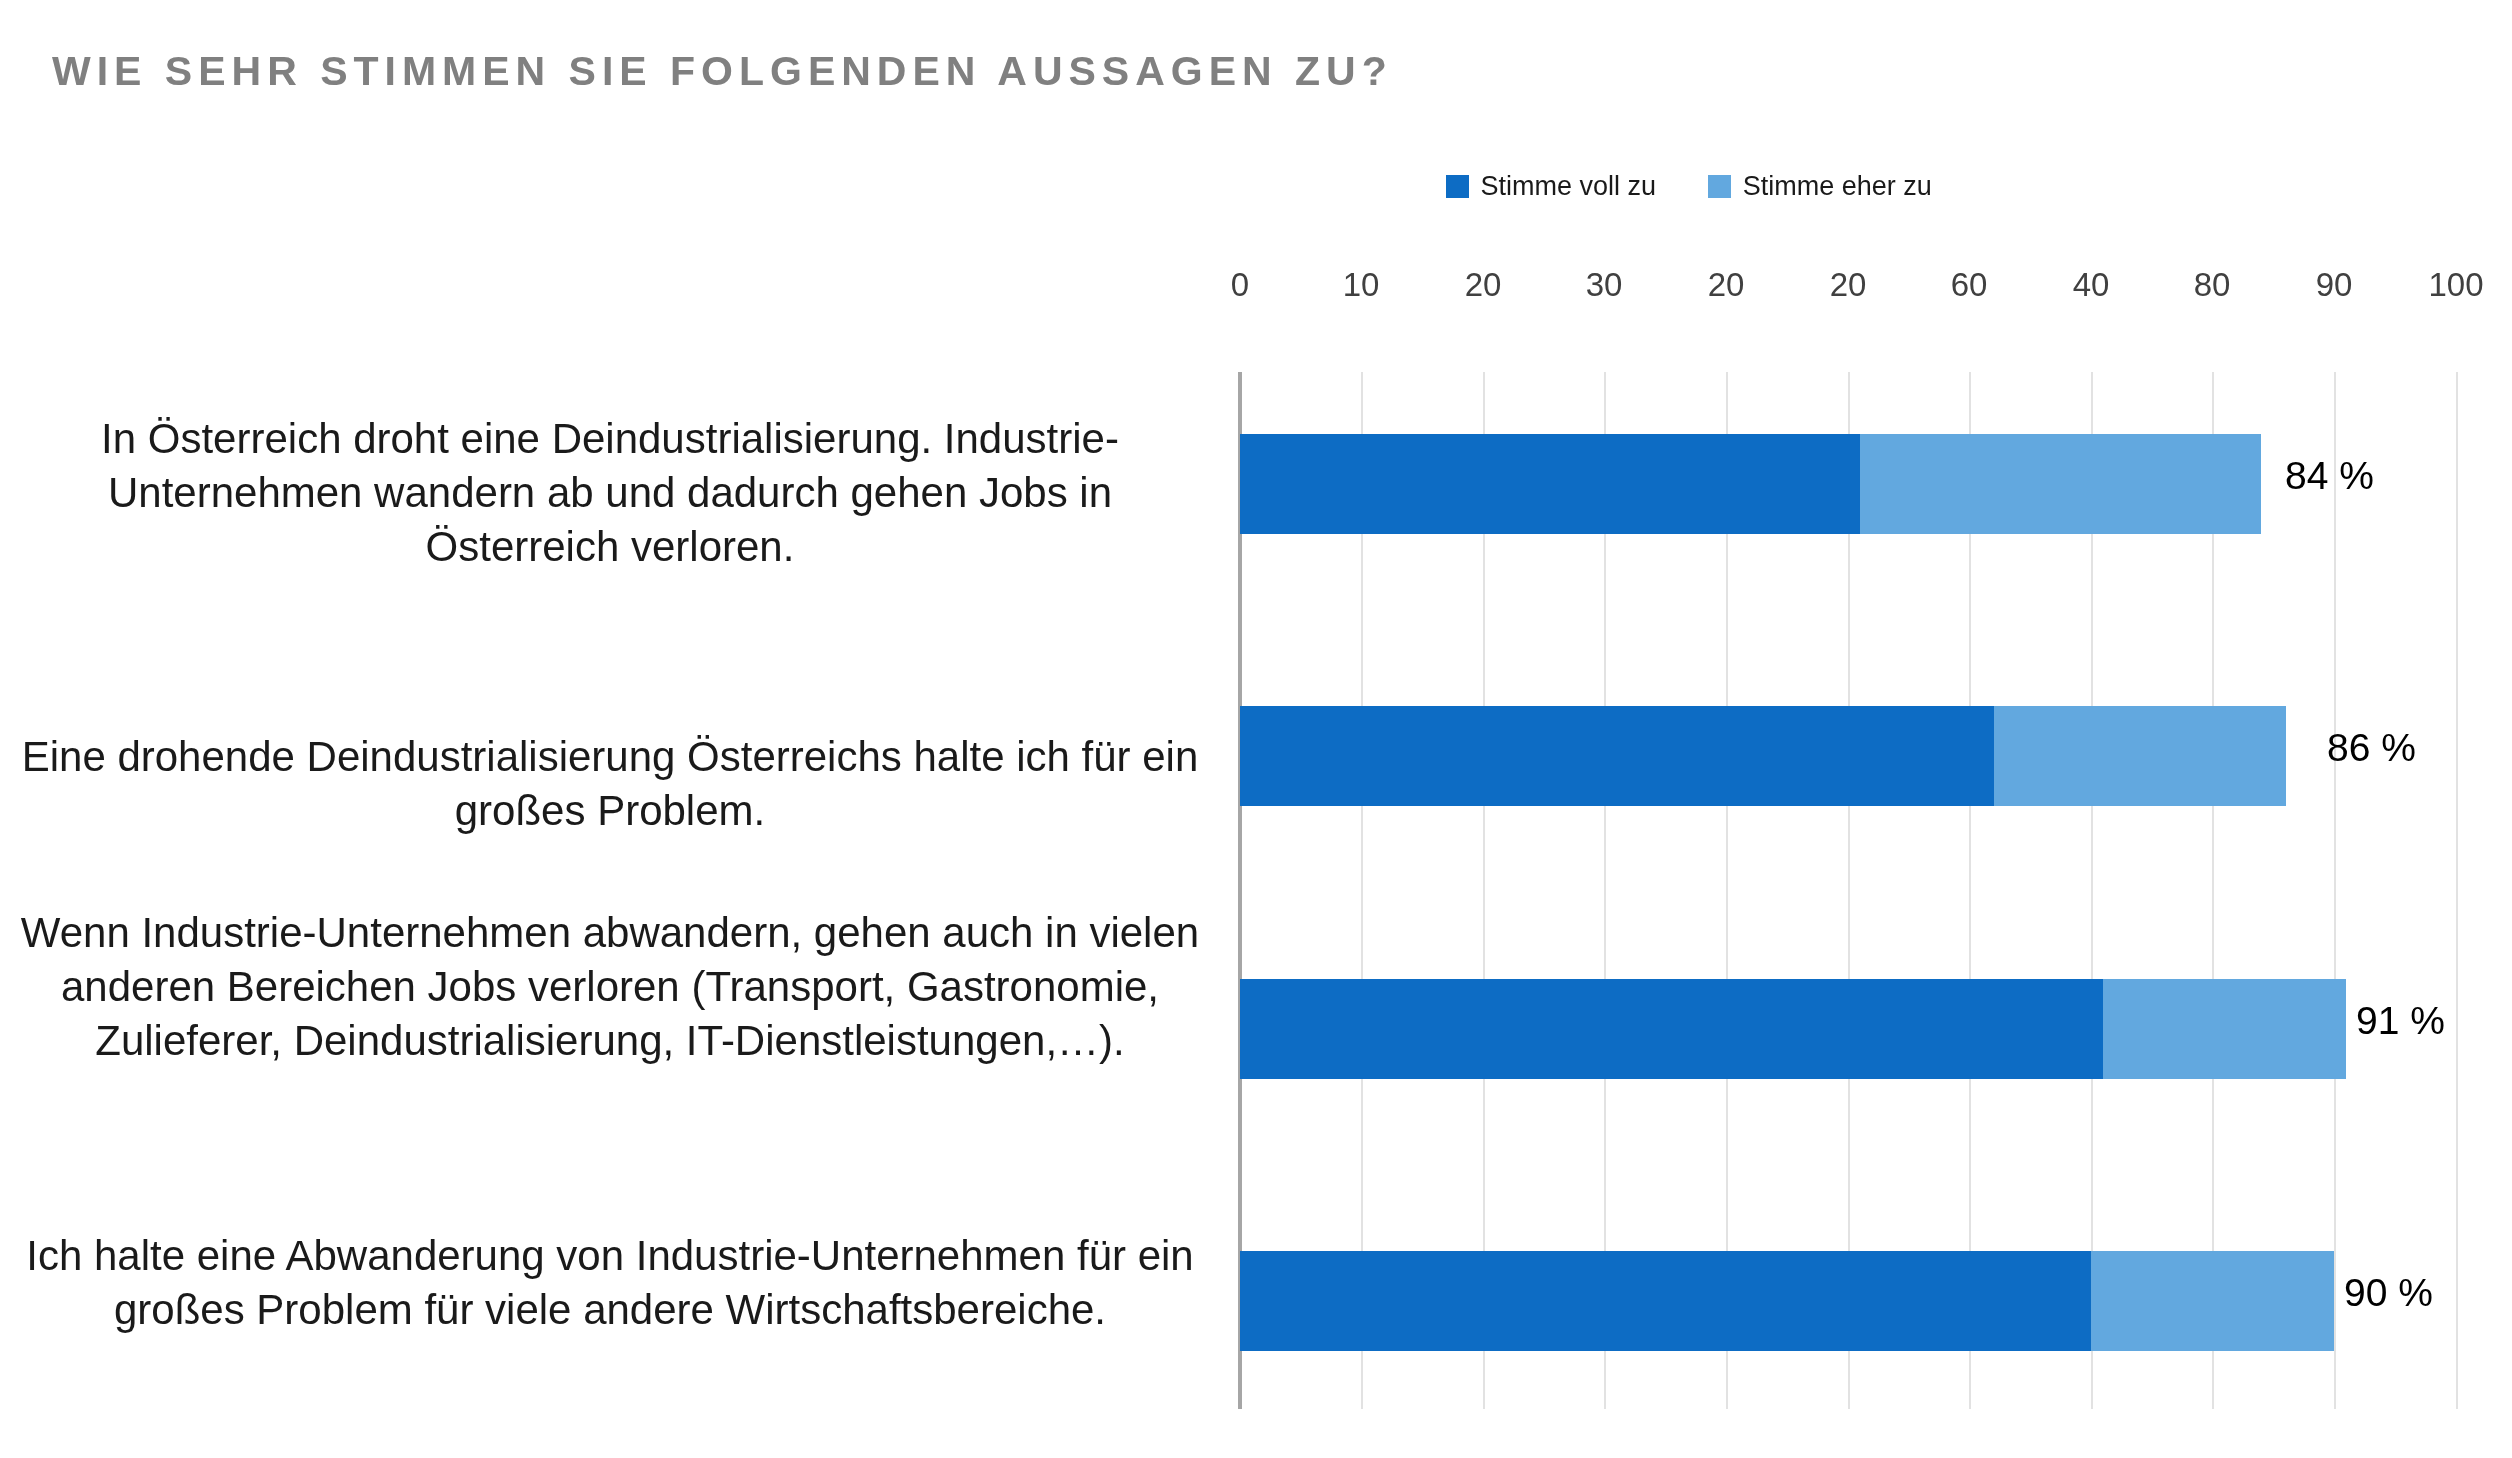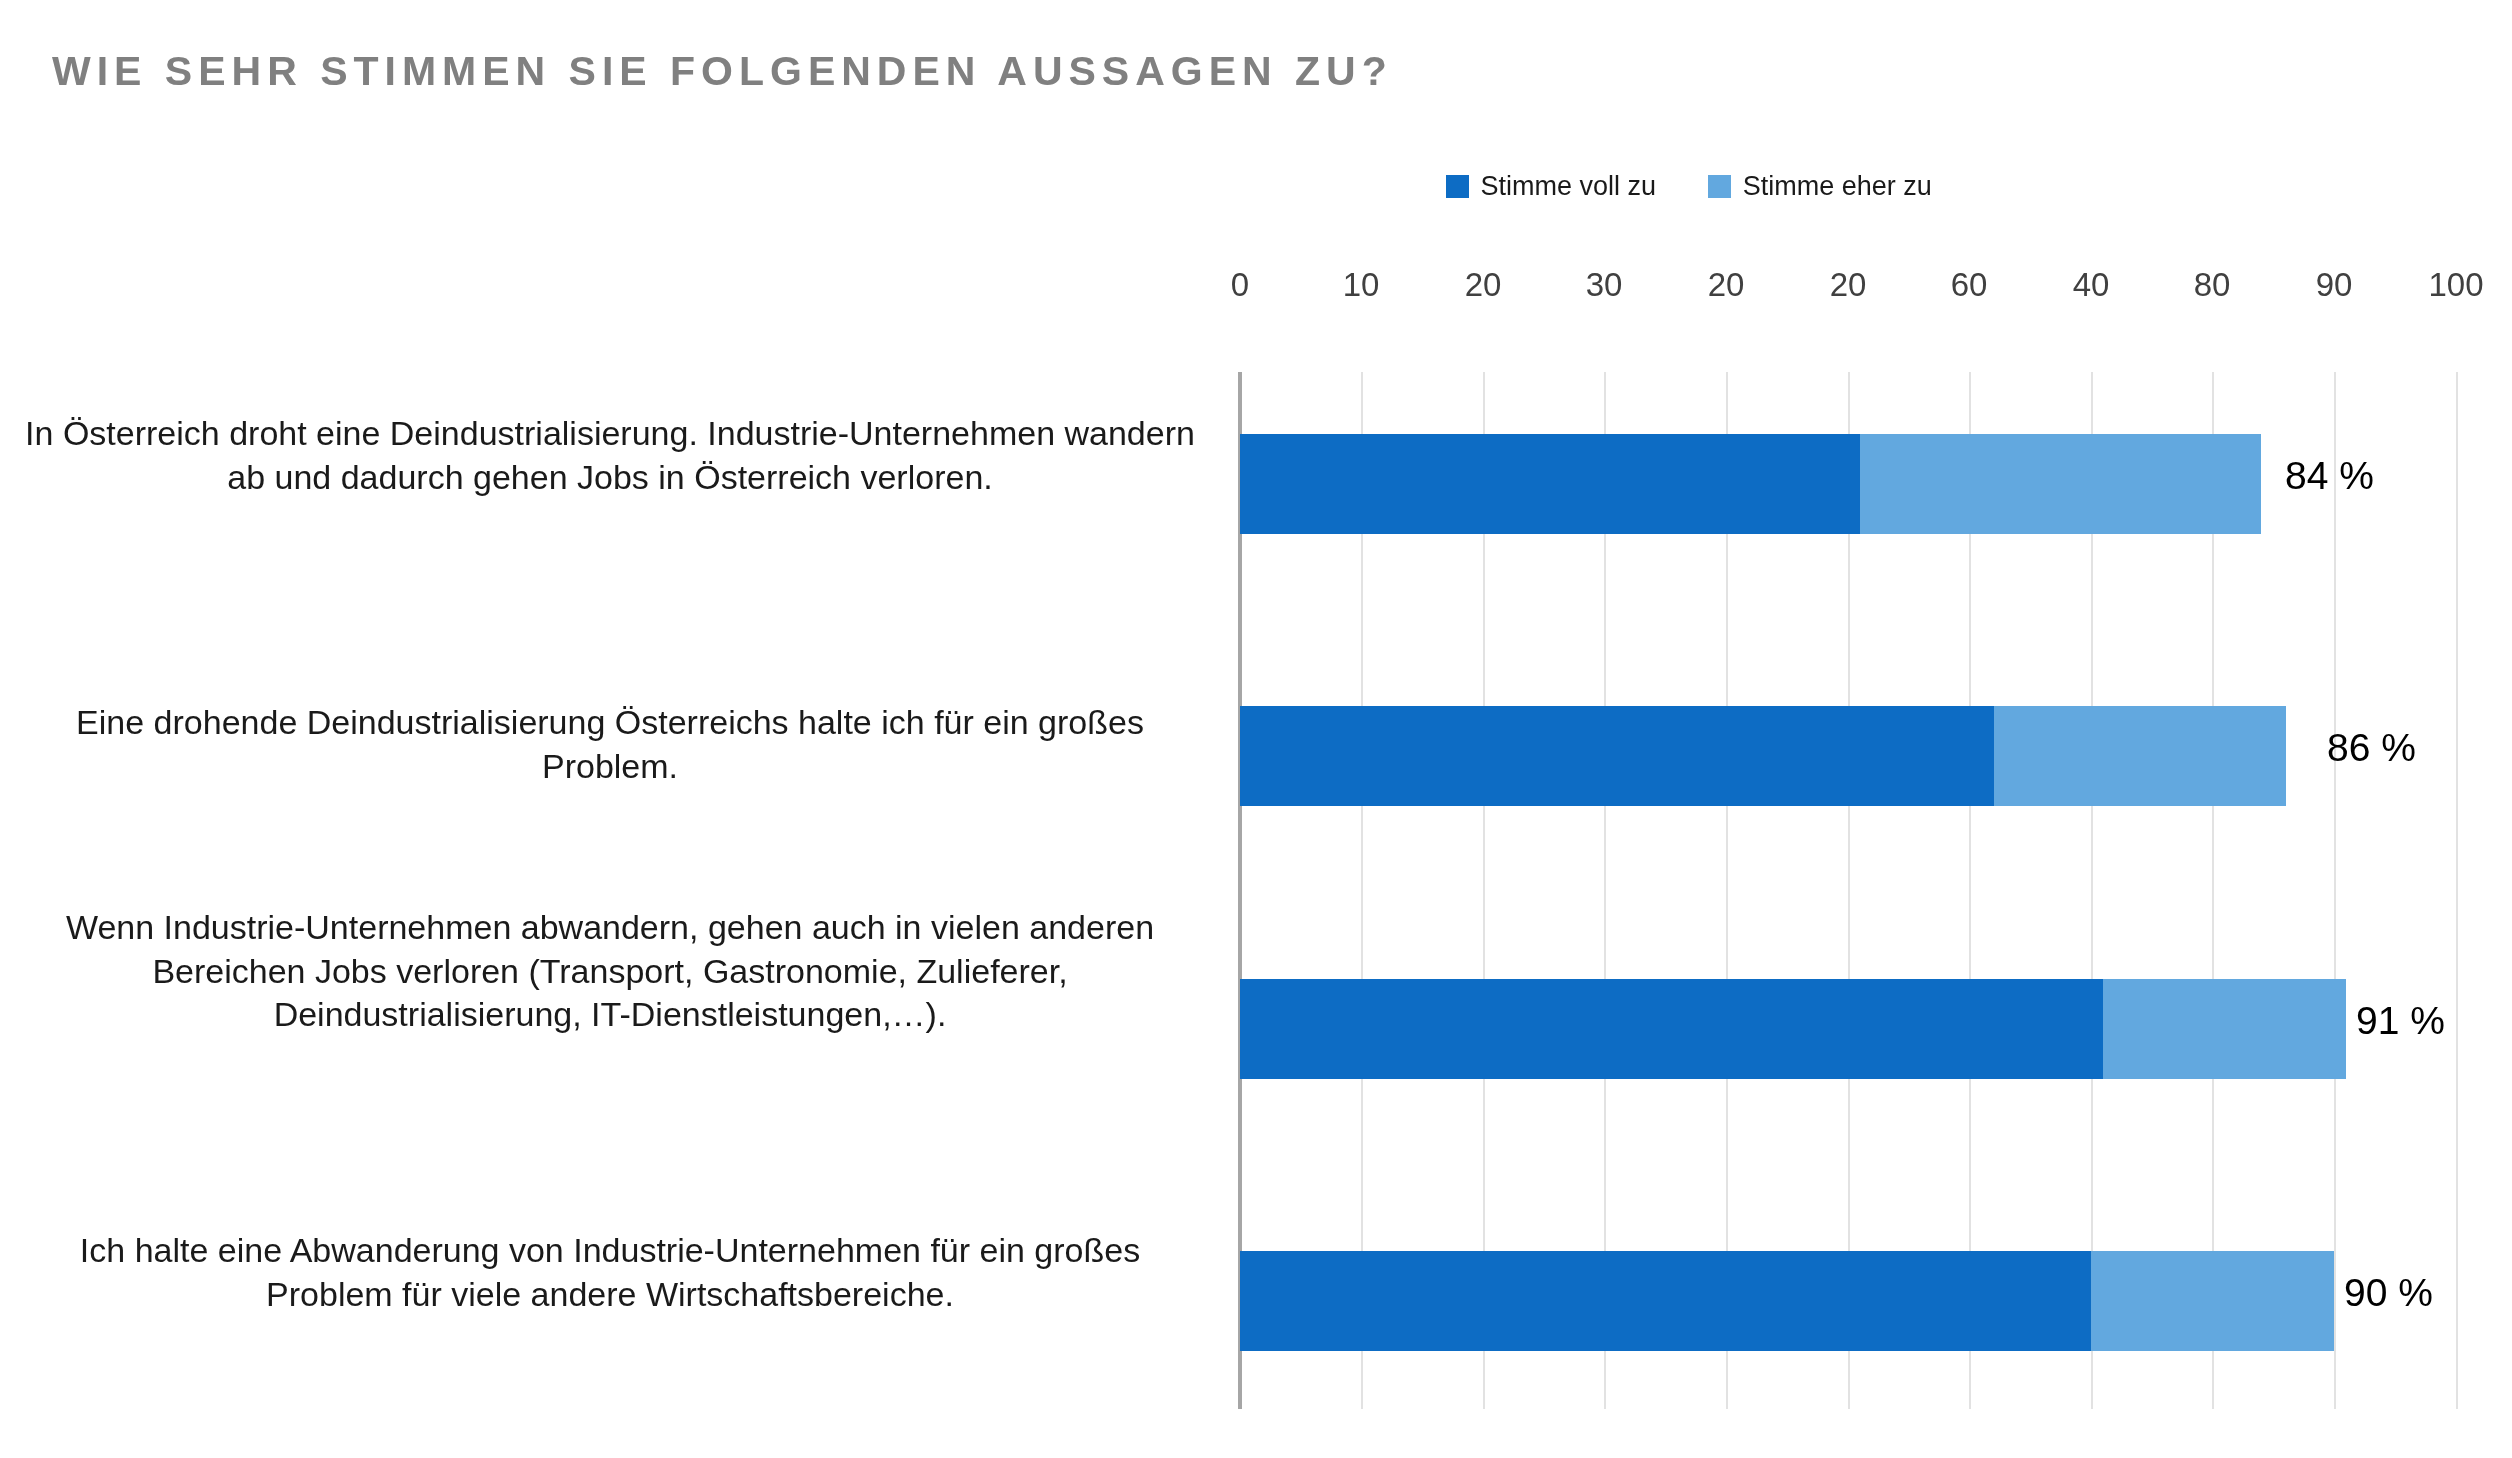--- a/index.html
+++ b/index.html
@@ -89,21 +89,21 @@
   .row {
     position: absolute;
     left: 0;
     width: 2512px;
   }
   .row-label {
     position: absolute;
     left: 20px;
     width: 1180px;
     text-align: center;
-    font-size: 34px;
+    font-size: 42px;
     line-height: 1.28;
     color: #1a1a1a;
   }
   .bar-track {
     position: absolute;
     left: 1240px;
     height: 100px;
     display: flex;
   }
   .seg {
@@ -163,21 +163,21 @@
   <div class="row" style="top:419px">
     <div class="row-label" style="top:-6.6px">In Österreich droht eine Deindustrialisierung. Industrie-Unternehmen wandern ab und dadurch gehen Jobs in Österreich verloren.</div>
     <div class="bar-track" style="top:14.6px; width:1022px">
       <div class="seg" style="width:620px; background:#0d6cc4"></div>
       <div class="seg" style="width:401px; background:#62a8df"></div>
     </div>
     <div class="row-value" style="left:2285px; top:35px">84 %</div>
   </div>
 
   <div class="row" style="top:691px">
-    <div class="row-label" style="top:10px">Eine drohende Deindustrialisierung Österreichs halte ich für ein großes Problem.</div>
+    <div class="row-label" style="top:39px">Eine drohende Deindustrialisierung Österreichs halte ich für ein großes Problem.</div>
     <div class="bar-track" style="top:14.6px; width:1046px">
       <div class="seg" style="width:754px; background:#0d6cc4"></div>
       <div class="seg" style="width:292px; background:#62a8df"></div>
     </div>
     <div class="row-value" style="left:2327px; top:35px">86 %</div>
   </div>
 
   <div class="row" style="top:964px">
     <div class="row-label" style="top:-58px">Wenn Industrie-Unternehmen abwandern, gehen auch in vielen anderen Bereichen Jobs verloren (Transport, Gastronomie, Zulieferer, Deindustrialisierung, IT-Dienstleistungen,…).</div>
     <div class="bar-track" style="top:14.6px; width:1107px">

